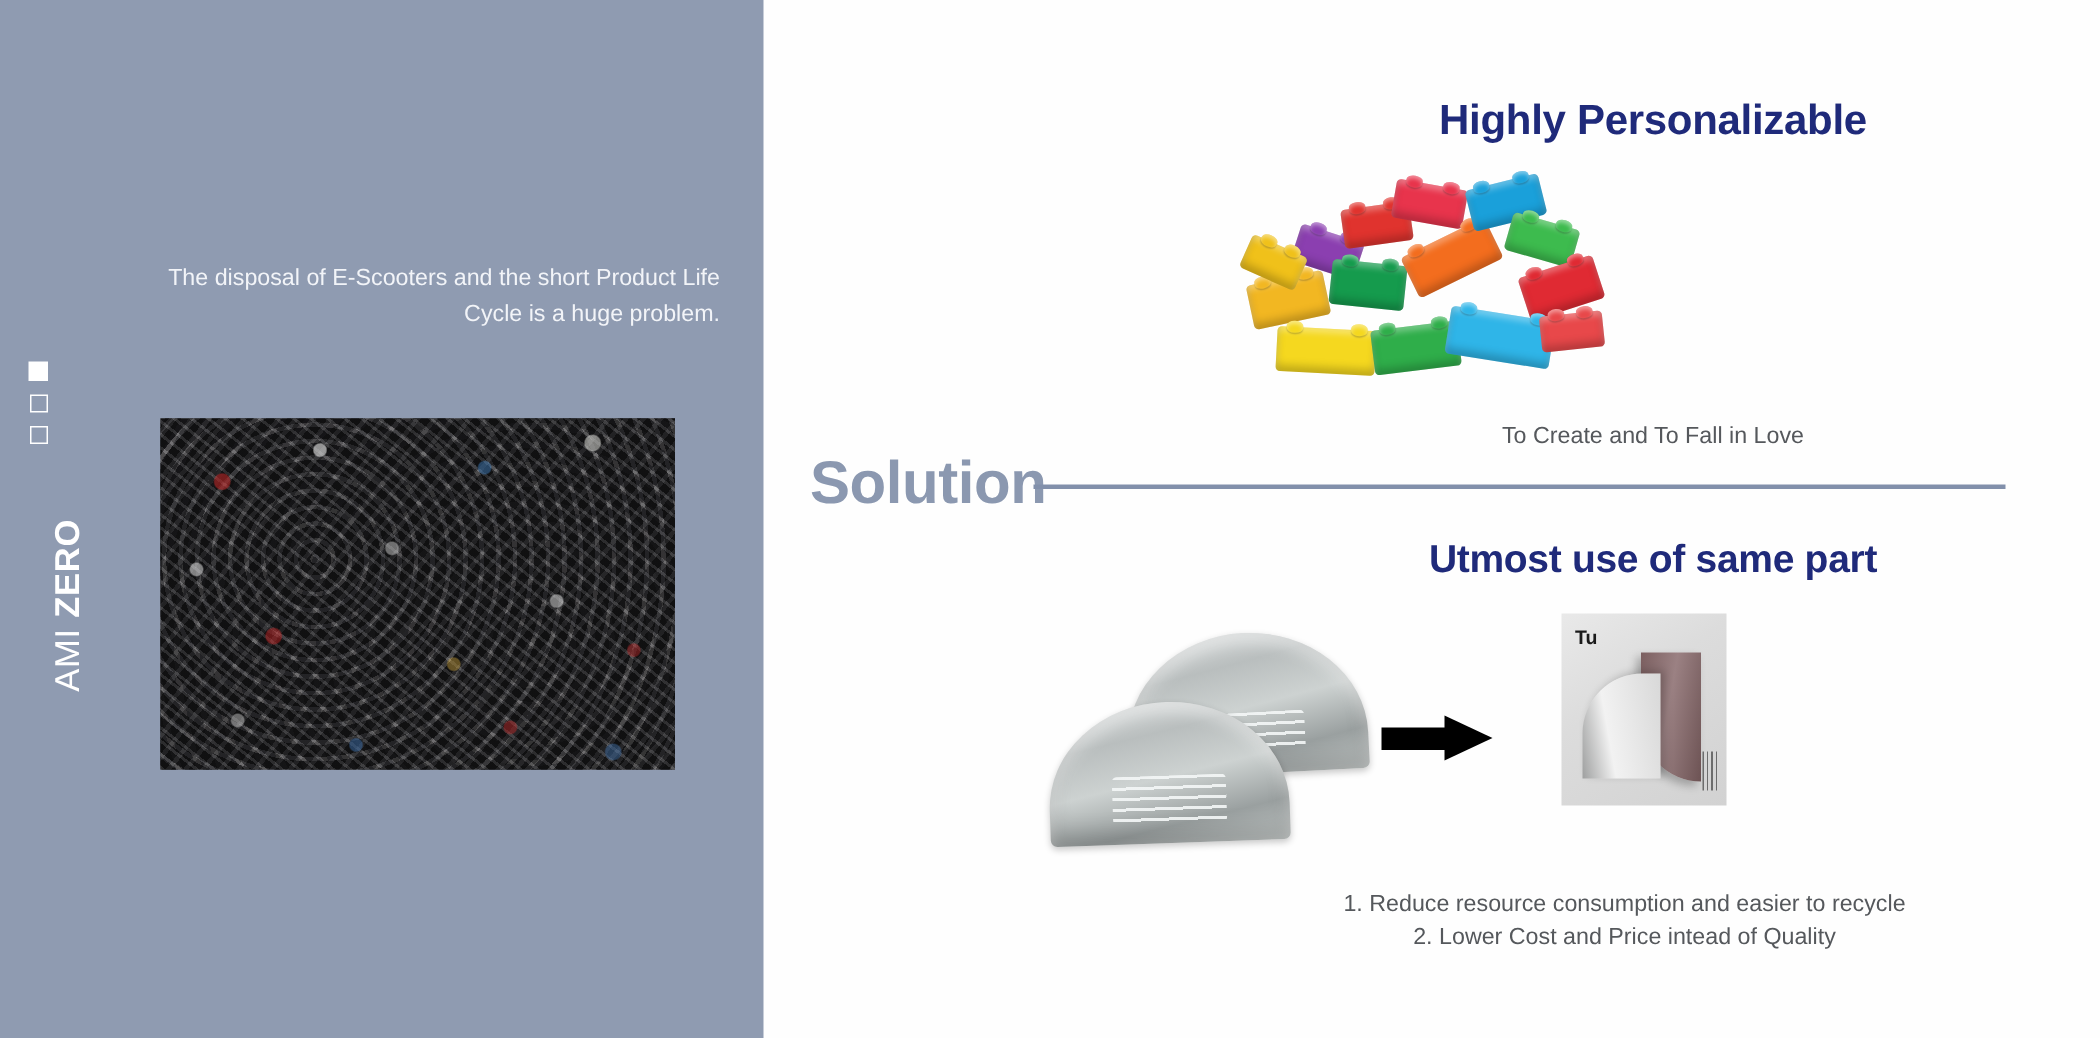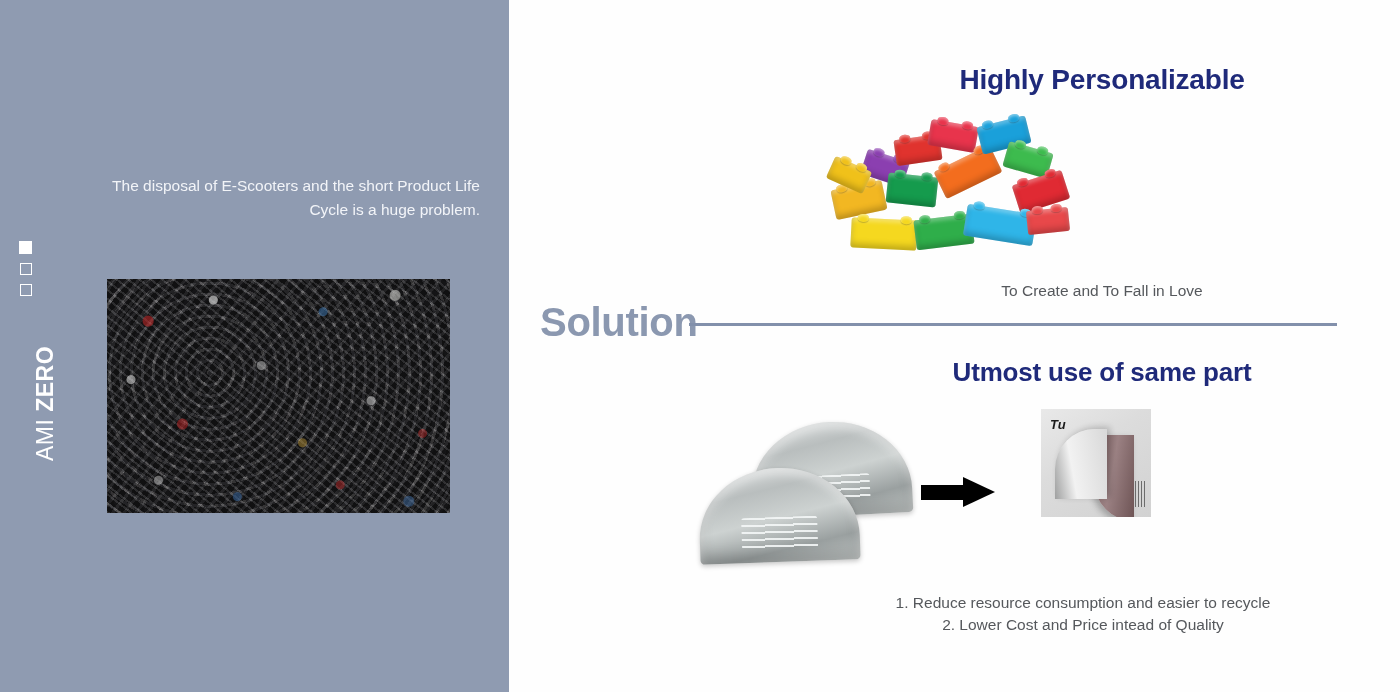--- a/index.html
+++ b/index.html
@@ -143,24 +143,23 @@
   .arrow { position: absolute; left: 428px; top: 477px; width: 74px; height: 30px; }
   .arrow-shaft { position: absolute; left: 0; top: 8px; width: 46px; height: 15px; background: #000; }
   .arrow-head {
     position: absolute; left: 42px; top: 0; width: 0; height: 0;
     border-top: 15px solid transparent; border-bottom: 15px solid transparent;
     border-left: 32px solid #000;
   }
 
   
   .poster {
-    position: absolute; left: 548px; top: 409px; width: 110px; height: 108px;
+    position: absolute; left: 548px; top: 409px; width: 110px; height: 128px;
     background: linear-gradient(145deg, #e9e9e9 0%, #dcdcdc 40%, #d2d2d2 100%);
     overflow: hidden;
-    font-style: italic;
   }
   .poster-label {
     position: absolute; left: 9px; top: 8px;
     font-size: 13px; font-weight: 700; color: #1b1b1b;
     font-family: "Liberation Sans", sans-serif;
   }
   .poster-shape-dark {
     position: absolute; right: 17px; top: 26px; width: 40px; height: 86px;
     background: linear-gradient(100deg, #7b5f60 0%, #9b8183 45%, #6d5354 100%);
     border-radius: 0 0 0 40px;

